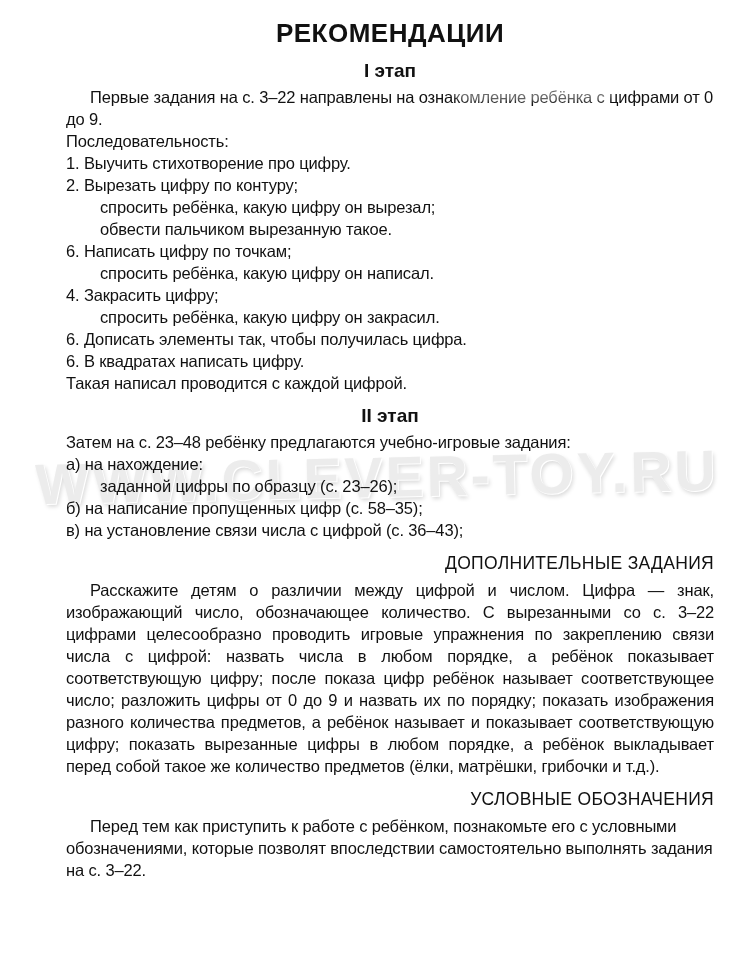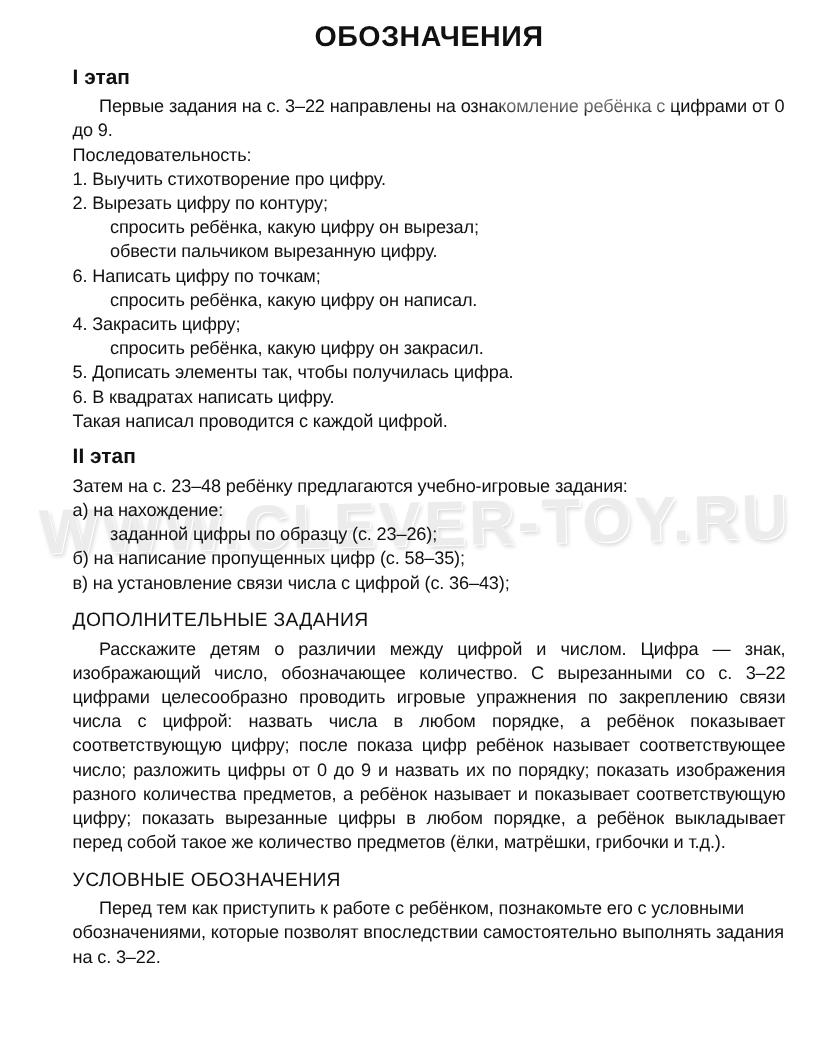--- a/index.html
+++ b/index.html
@@ -33,59 +33,59 @@
     filter:blur(2px);
     z-index:2;
     pointer-events:none;
   }
   .content{position:relative;z-index:1;padding:8px 40px 0 66px;}
   .title{
     font-size:26px;font-weight:700;text-align:center;
     margin:10px 0 8px;letter-spacing:0.5px;
   }
   .stage-heading{
-    font-size:19px;font-weight:700;
+    font-size:19px;font-weight:700;text-align:center;
     margin:11px 0 4px;
   }
   .caps-heading{
-    font-size:17.5px;font-weight:400;text-align:left;
+    font-size:17.5px;font-weight:400;text-align:right;
     margin:12px 0 5px;letter-spacing:0.3px;
   }
   .para,.line{
     font-size:16.5px;line-height:22px;letter-spacing:-0.15px;
     margin:0;
   }
   .para.indent{text-indent:24px;}
   .para.justify{text-align:justify;}
   .line.ind{padding-left:34px;}
 </style>
 </head>
 <body>
 
 <div class="page">
 
   <div class="watermark">WWW.CLEVER-TOY.RU</div>
   <div class="fade-smudge"></div>
 
   <div class="content">
 
-    <h1 class="title">ОБОЗНАЧЕНИЯ</h1>
+    <h1 class="title">РЕКОМЕНДАЦИИ</h1>
 
     <h2 class="stage-heading">I этап</h2>
     <p class="para indent">Первые задания на с. 3–22 направлены на ознакомление ребёнка с цифрами от 0 до 9.</p>
     <div class="line">Последовательность:</div>
     <div class="line">1. Выучить стихотворение про цифру.</div>
     <div class="line">2. Вырезать цифру по контуру;</div>
     <div class="line ind">спросить ребёнка, какую цифру он вырезал;</div>
-    <div class="line ind">обвести пальчиком вырезанную цифру.</div>
+    <div class="line ind">обвести пальчиком вырезанную такое.</div>
     <div class="line">6. Написать цифру по точкам;</div>
     <div class="line ind">спросить ребёнка, какую цифру он написал.</div>
     <div class="line">4. Закрасить цифру;</div>
     <div class="line ind">спросить ребёнка, какую цифру он закрасил.</div>
-    <div class="line">5. Дописать элементы так, чтобы получилась цифра.</div>
+    <div class="line">6. Дописать элементы так, чтобы получилась цифра.</div>
     <div class="line">6. В квадратах написать цифру.</div>
     <div class="line">Такая написал проводится с каждой цифрой.</div>
 
     <h2 class="stage-heading">II этап</h2>
     <div class="line">Затем на с. 23–48 ребёнку предлагаются учебно-игровые задания:</div>
     <div class="line">а) на нахождение:</div>
     <div class="line ind">заданной цифры по образцу (с. 23–26);</div>
     <div class="line">б) на написание пропущенных цифр (с. 58–35);</div>
     <div class="line">в) на установление связи числа с цифрой (с. 36–43);</div>
 

